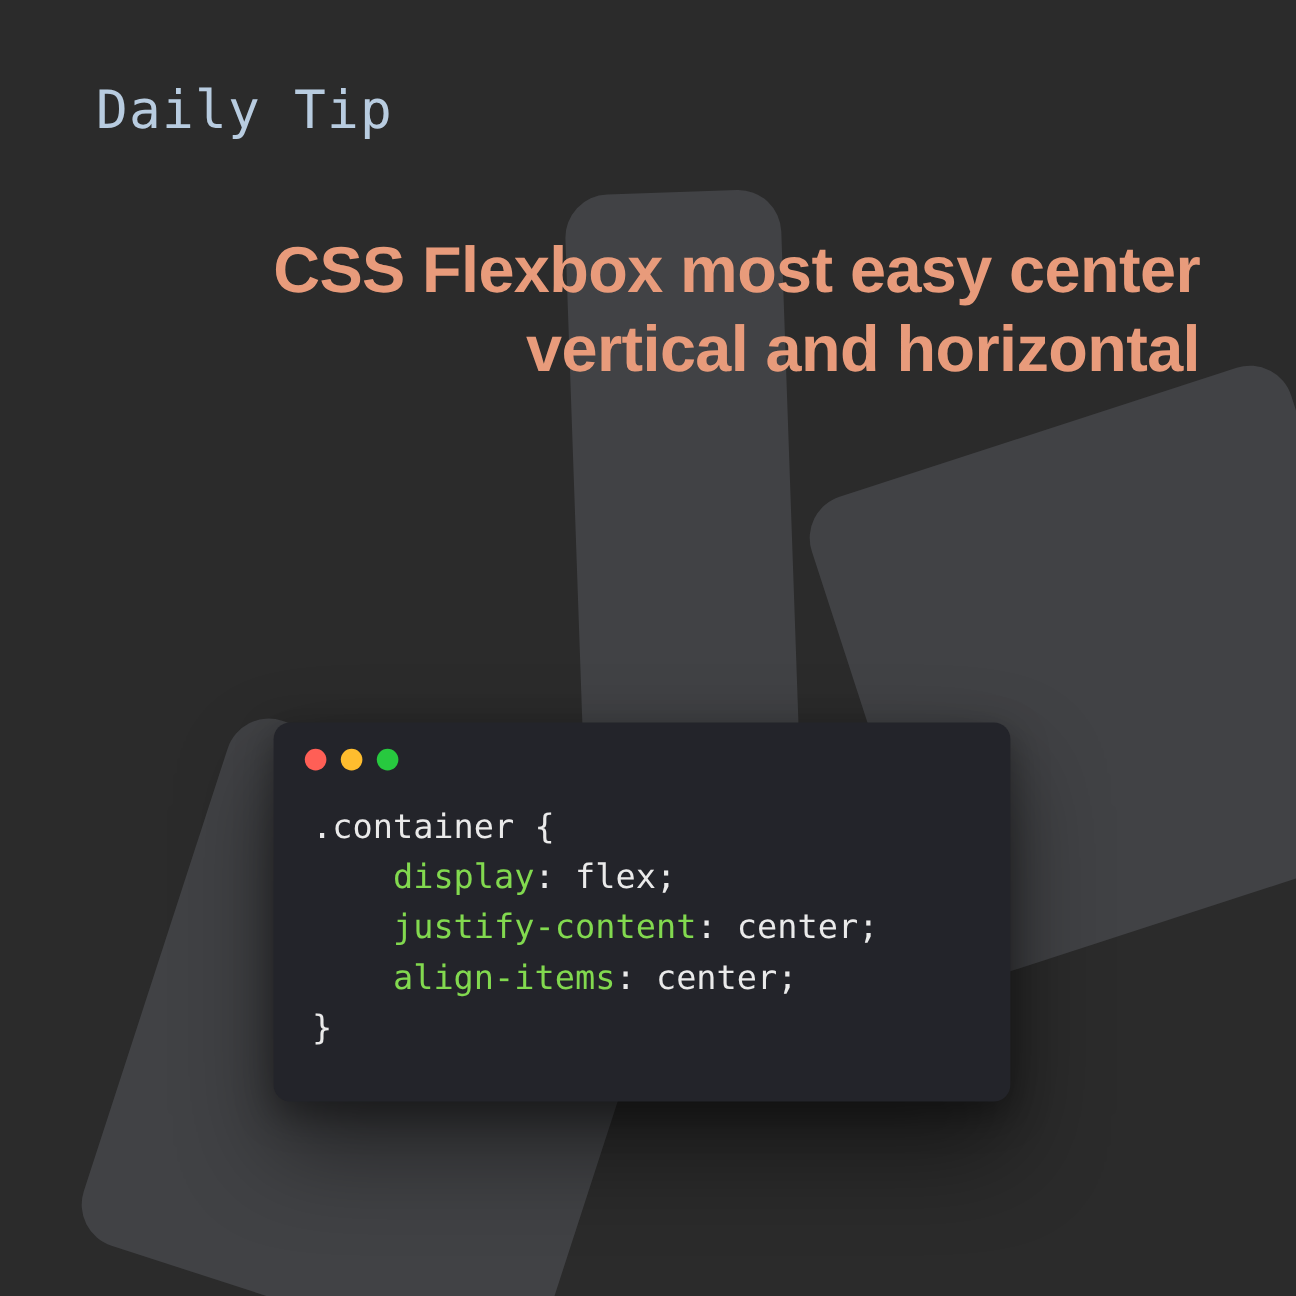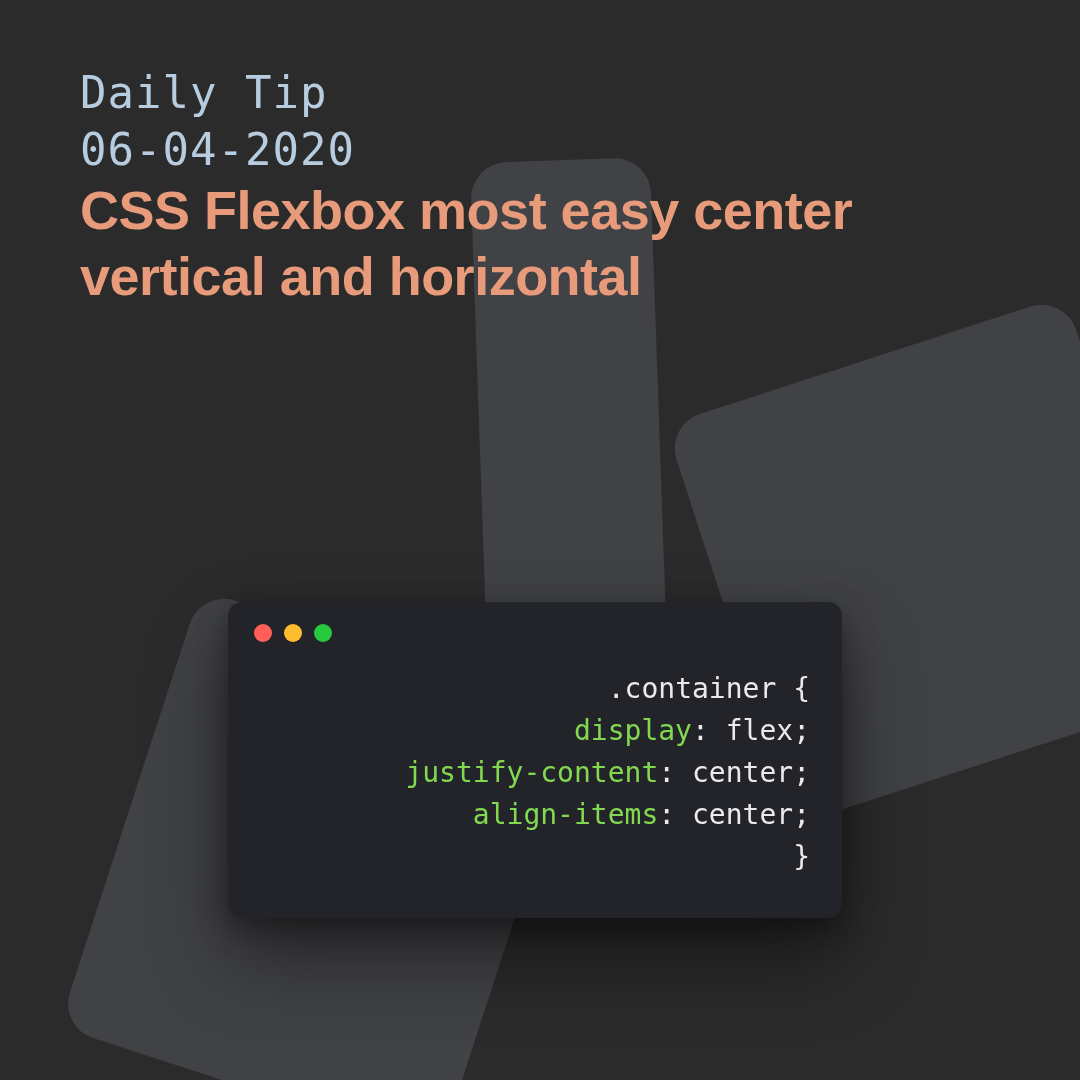--- a/index.html
+++ b/index.html
@@ -57,21 +57,23 @@
       font-size: 44px;
       line-height: 1.3;
       letter-spacing: 1px;
       font-weight: 400;
     }
     .title {
       color: #e89b7b;
       font-size: 54px;
       font-weight: 600;
       line-height: 1.22;
+      margin-top: 72px;
       letter-spacing: -0.5px;
+      text-align: right;
     }
     .code-window {
       position: absolute;
       left: 228px;
       top: 602px;
       width: 614px;
       background: #23242a;
       border-radius: 14px;
       box-shadow: 0 40px 80px rgba(0,0,0,0.45), 0 10px 30px rgba(0,0,0,0.35);
       padding: 0;
@@ -90,41 +92,39 @@
     .dot-red { background: #ff5f56; }
     .dot-yellow { background: #ffbd2e; }
     .dot-green { background: #27c93f; }
     .code {
       font-family: "SF Mono", "Menlo", "Consolas", monospace;
       font-size: 28px;
       line-height: 1.5;
       padding: 16px 32px 40px 32px;
       white-space: pre;
       color: #eaeaea;
-      text-align: right;
     }
     .sel { color: #eaeaea; }
     .brace { color: #eaeaea; }
     .prop { color: #82d94f; }
     .punct { color: #eaeaea; }
     .val { color: #eaeaea; }
   </style>
 </head>
 <body>
 
 <div class="bg-shapes">
   <div class="shape shape1"></div>
   <div class="shape shape2"></div>
   <div class="shape shape3"></div>
 </div>
 
 <div class="content">
   <div class="header-label">
     <div>Daily Tip</div>
-    <div>06-04-2020</div>
   </div>
   <h1 class="title">CSS Flexbox most easy center vertical and horizontal</h1>
 </div>
 
 <div class="code-window">
   <div class="traffic-lights">
     <div class="dot dot-red"></div>
     <div class="dot dot-yellow"></div>
     <div class="dot dot-green"></div>
   </div>

